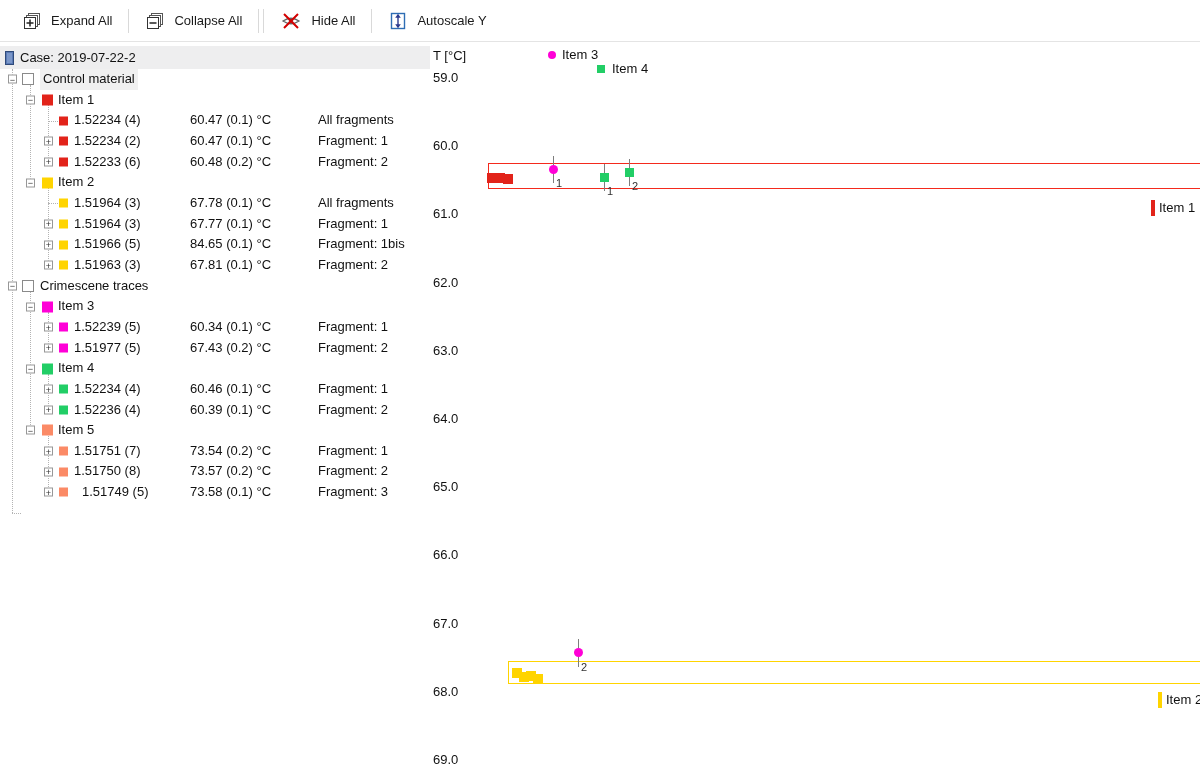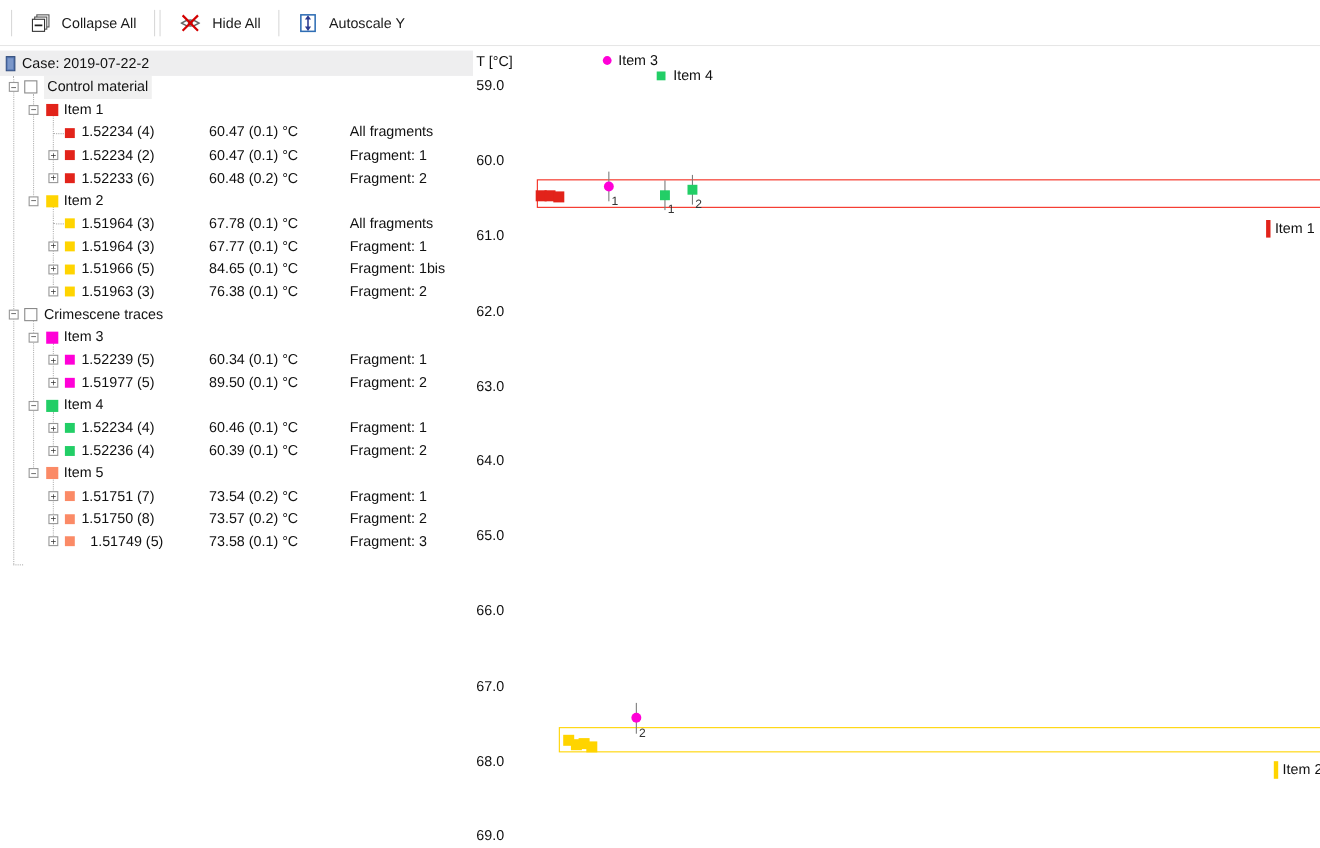--- a/index.html
+++ b/index.html
@@ -45,20 +45,31 @@
   .plabel{position:absolute;font-size:11px;line-height:12px;color:#333;z-index:3}
   .ibar{position:absolute;width:4px;height:16px}
   .ilabel{position:absolute;line-height:20px;white-space:nowrap}
   .lmark{position:absolute;width:8px;height:8px}
   .llabel{position:absolute;line-height:20px;white-space:nowrap}
 </style>
 </head>
 <body>
 
 <div class="toolbar">
+    <div class="tb-btn">
+      <span class="tb-icon">
+        <svg width="20" height="20" viewBox="0 0 20 20">
+          <rect x="6.5" y="2.5" width="11" height="11" fill="#fff" stroke="#555"></rect>
+          <rect x="4.5" y="4.5" width="11" height="11" fill="#fff" stroke="#555"></rect>
+          <rect x="2.5" y="6.5" width="11" height="11" fill="#fff" stroke="#333"></rect>
+          <path d="M4.5 12h7M8 8.5v7" stroke="#222" stroke-width="1.5" fill="none"></path>
+        </svg>
+      </span>
+      <span class="tb-label">Expand All</span>
+    </div>
     <div class="tb-sep"></div>
     <div class="tb-btn">
       <span class="tb-icon">
         <svg width="20" height="20" viewBox="0 0 20 20">
           <rect x="6.5" y="2.5" width="11" height="11" fill="#fff" stroke="#555"></rect>
           <rect x="4.5" y="4.5" width="11" height="11" fill="#fff" stroke="#555"></rect>
           <rect x="2.5" y="6.5" width="11" height="11" fill="#fff" stroke="#333"></rect>
           <path d="M4.5 12h7" stroke="#222" stroke-width="1.5" fill="none"></path>
         </svg>
       </span>
@@ -156,21 +167,21 @@
         <span class="expander" style="left: 44px;">+</span>
         <span class="csquare" style="left: 59px; width: 9px; height: 9px; background: rgb(255, 212, 0);"></span>
         <span class="lbl" style="left: 74px;">1.51966 (5)</span>
         <span class="col-temp">84.65 (0.1) °C</span>
         <span class="col-frag">Fragment: 1bis</span>
       </div>
       <div class="trow">
         <span class="expander" style="left: 44px;">+</span>
         <span class="csquare" style="left: 59px; width: 9px; height: 9px; background: rgb(255, 212, 0);"></span>
         <span class="lbl" style="left: 74px;">1.51963 (3)</span>
-        <span class="col-temp">76.38 (0.1) °C</span>
+        <span class="col-temp">67.81 (0.1) °C</span>
         <span class="col-frag">Fragment: 2</span>
       </div>
       <div class="vguide" style="left: 48px; top: 119.02px; height: 77.345px;"></div>
       <div class="vguide" style="left: 30px; top: 15.67px; height: 98.015px;"></div>
       <div class="trow">
         <span class="expander" style="left: 8px;">−</span>
         <span class="checkbox" style="left: 22px;"></span>
         <span class="lbl" style="left: 40px;">Crimescene traces</span>
       </div>
       <div class="trow">
@@ -182,21 +193,21 @@
         <span class="expander" style="left: 44px;">+</span>
         <span class="csquare" style="left: 59px; width: 9px; height: 9px; background: rgb(255, 0, 215);"></span>
         <span class="lbl" style="left: 74px;">1.52239 (5)</span>
         <span class="col-temp">60.34 (0.1) °C</span>
         <span class="col-frag">Fragment: 1</span>
       </div>
       <div class="trow">
         <span class="expander" style="left: 44px;">+</span>
         <span class="csquare" style="left: 59px; width: 9px; height: 9px; background: rgb(255, 0, 215);"></span>
         <span class="lbl" style="left: 74px;">1.51977 (5)</span>
-        <span class="col-temp">89.50 (0.1) °C</span>
+        <span class="col-temp">67.43 (0.2) °C</span>
         <span class="col-frag">Fragment: 2</span>
       </div>
       <div class="vguide" style="left: 48px; top: 243.04px; height: 36.005px;"></div>
       <div class="trow">
         <span class="expander" style="left: 26px;">−</span>
         <span class="csquare" style="left: 42px; width: 11px; height: 11px; background: rgb(34, 206, 102);"></span>
         <span class="lbl" style="left: 58px;">Item 4</span>
       </div>
       <div class="trow">
         <span class="expander" style="left: 44px;">+</span>

